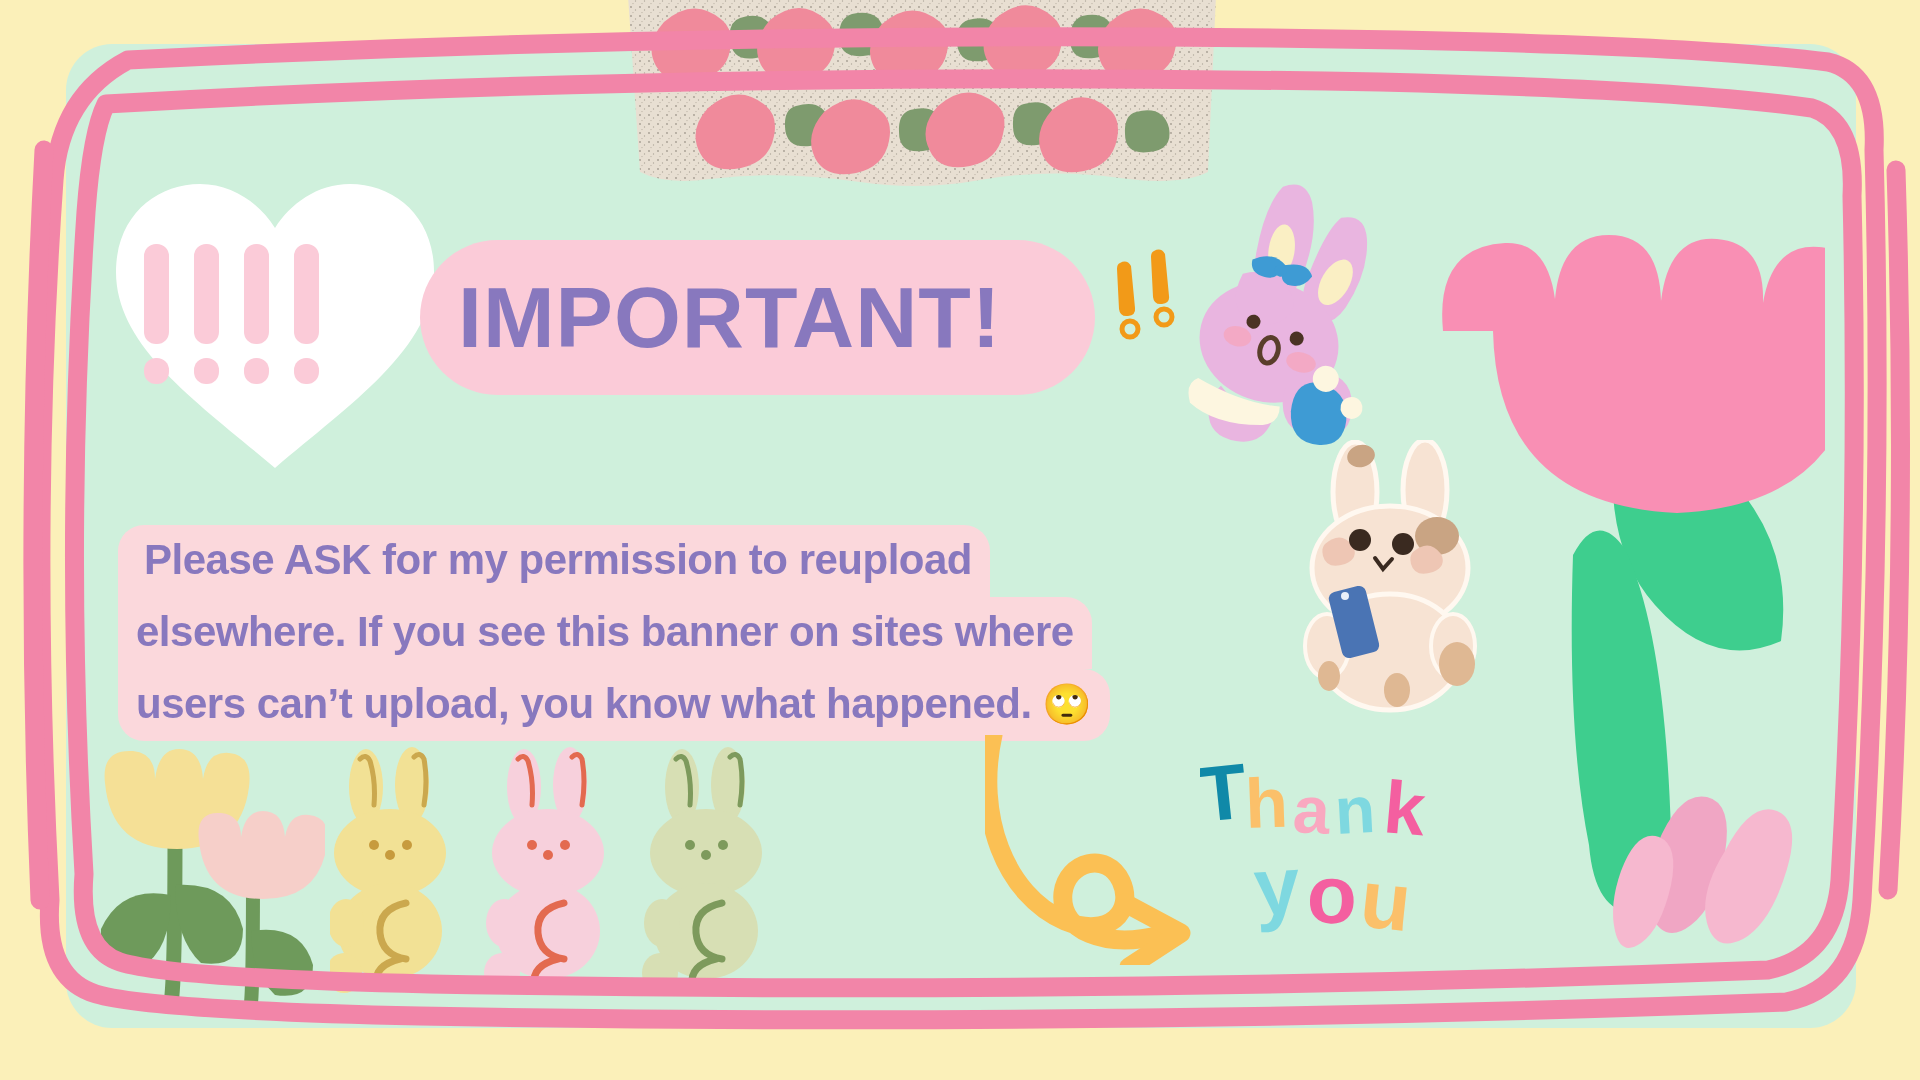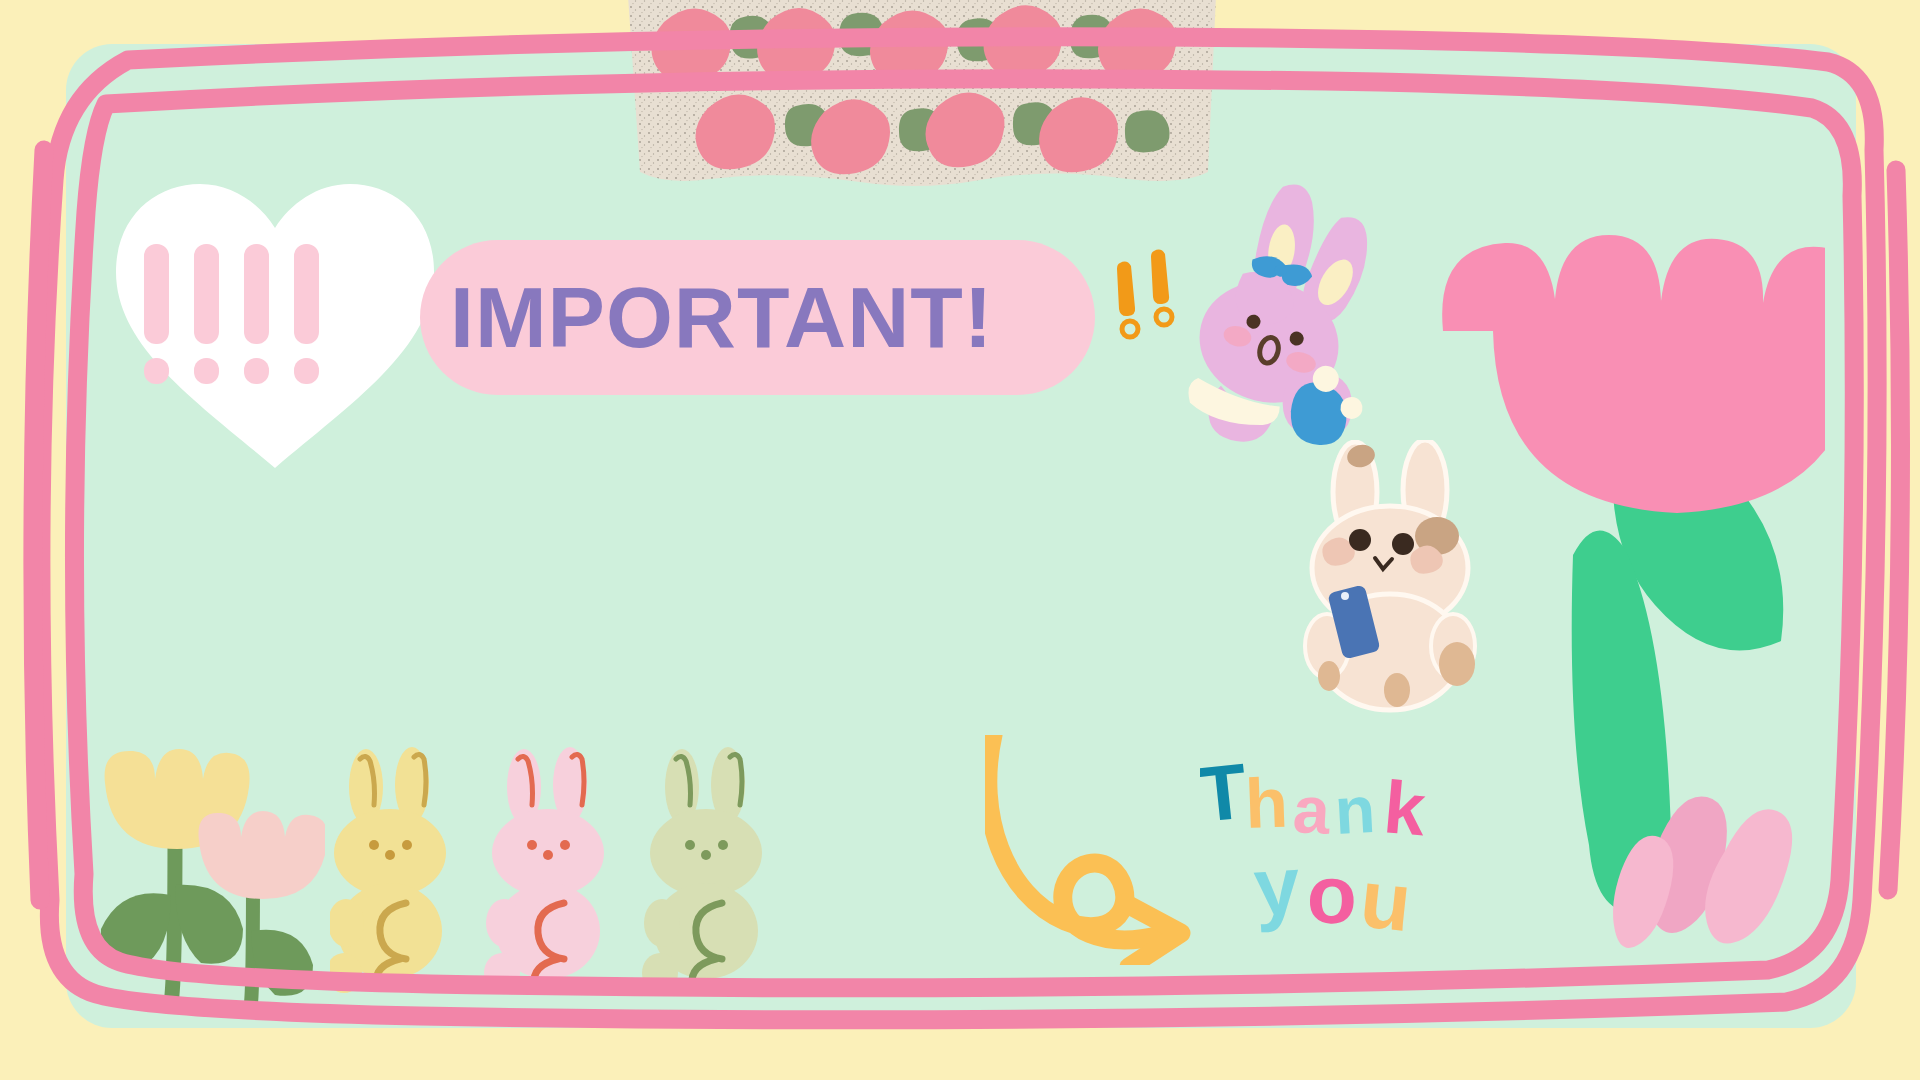--- a/index.html
+++ b/index.html
@@ -35,21 +35,21 @@
   #heart { left: 100px; top: 168px; width: 350px; height: 300px; }
 
   
   #title-pill {
     left: 420px; top: 240px; width: 675px; height: 155px;
     background: #FBCBD8;
     border-radius: 78px;
     display: flex; align-items: center;
   }
   #title-text {
-    margin-left: 30px;
+    margin-left: 38px;
     font-size: 86px;
     font-weight: bold;
     color: #8878BE;
     letter-spacing: 1px;
     font-family: "Liberation Sans", sans-serif;
     white-space: nowrap;
   }
 
   
   #body-block {
@@ -162,20 +162,25 @@
     <svg viewBox="0 0 70 100" width="70" height="100">
       <g fill="#F29A18">
         <path d="M10,18 q7,-4 11,3 l4,42 q1,7 -7,8 q-8,1 -9,-7 l-2,-40 q0,-5 3,-6z"></path>
         <circle cx="20" cy="84" r="8" fill="none" stroke="#F29A18" stroke-width="5"></circle>
         <path d="M44,6 q7,-4 11,3 l4,42 q1,7 -7,8 q-8,1 -9,-7 l-2,-40 q0,-5 3,-6z"></path>
         <circle cx="54" cy="72" r="8" fill="none" stroke="#F29A18" stroke-width="5"></circle>
       </g>
     </svg>
   </div>
 
+  <div id="body-block" class="abs">
+    <div class="body-row"><span class="body-line"> Please ASK for my permission to reupload</span></div>
+    <div class="body-row"><span class="body-line">elsewhere. If you see this banner on sites where</span></div>
+    <div class="body-row"><span class="body-line"><span>users can’t upload, you know what happened. </span><span class="emoji">🙄</span></span></div>
+  </div>
 
   <div id="bunny-fly" class="abs">
     <svg viewBox="0 0 265 290" width="265" height="290">
       <g transform="rotate(14 132 145)">
         <path d="M108,24 q20,-14 32,8 q14,30 8,76 q-4,26 -26,22 q-22,-4 -24,-36 q-3,-48 10,-70z" fill="#E9B5E0"></path>
         <path d="M172,40 q22,-10 30,14 q10,32 -4,72 q-10,26 -30,18 q-19,-8 -14,-40 q6,-48 18,-64z" fill="#E9B5E0"></path>
         <ellipse cx="122" cy="86" rx="13" ry="26" fill="#FAEFC4" transform="rotate(-6 122 86)"></ellipse>
         <ellipse cx="182" cy="104" rx="14" ry="25" fill="#FAEFC4" transform="rotate(16 182 104)"></ellipse>
         <ellipse cx="132" cy="178" rx="70" ry="60" fill="#E9B5E0"></ellipse>
         <path d="M178,196 q42,-10 50,24 q8,32 -26,38 q-34,6 -42,-24 q-6,-28 18,-38z" fill="#E9B5E0"></path>

